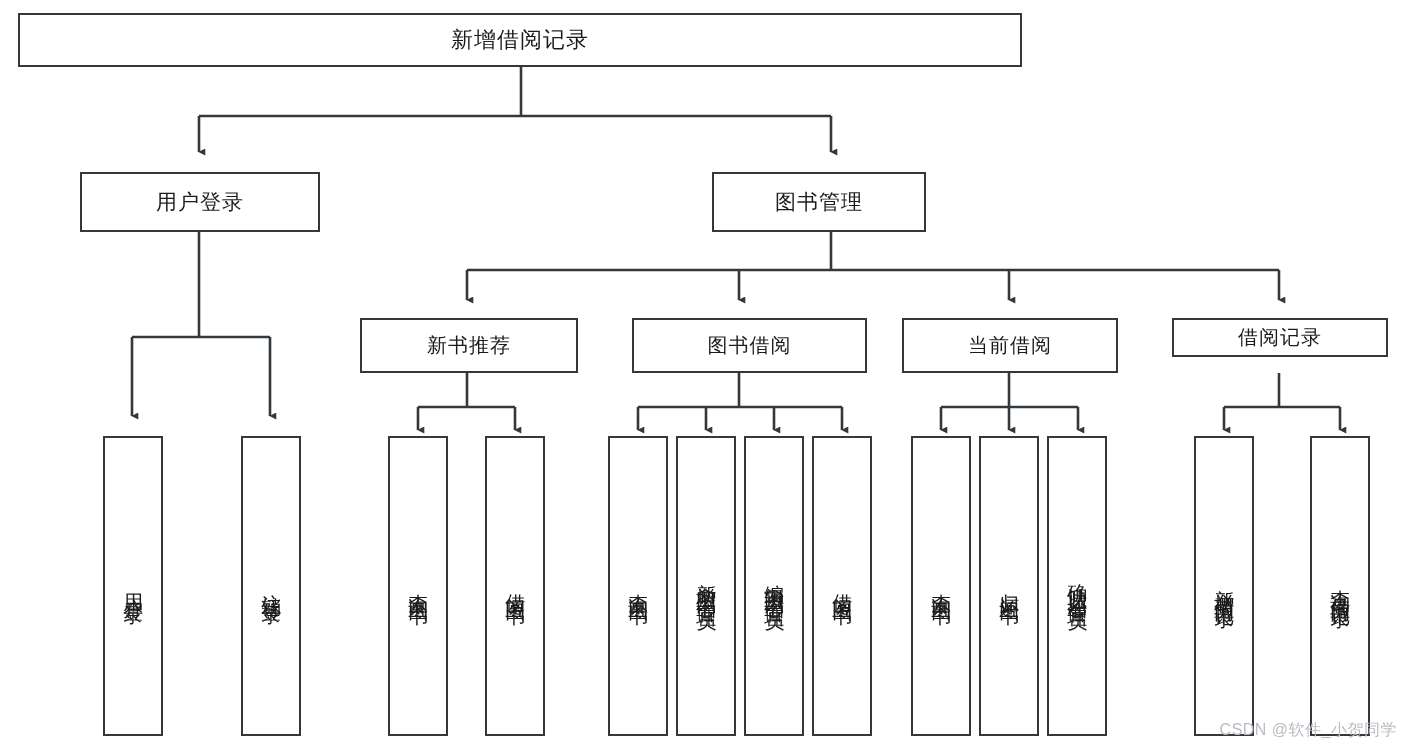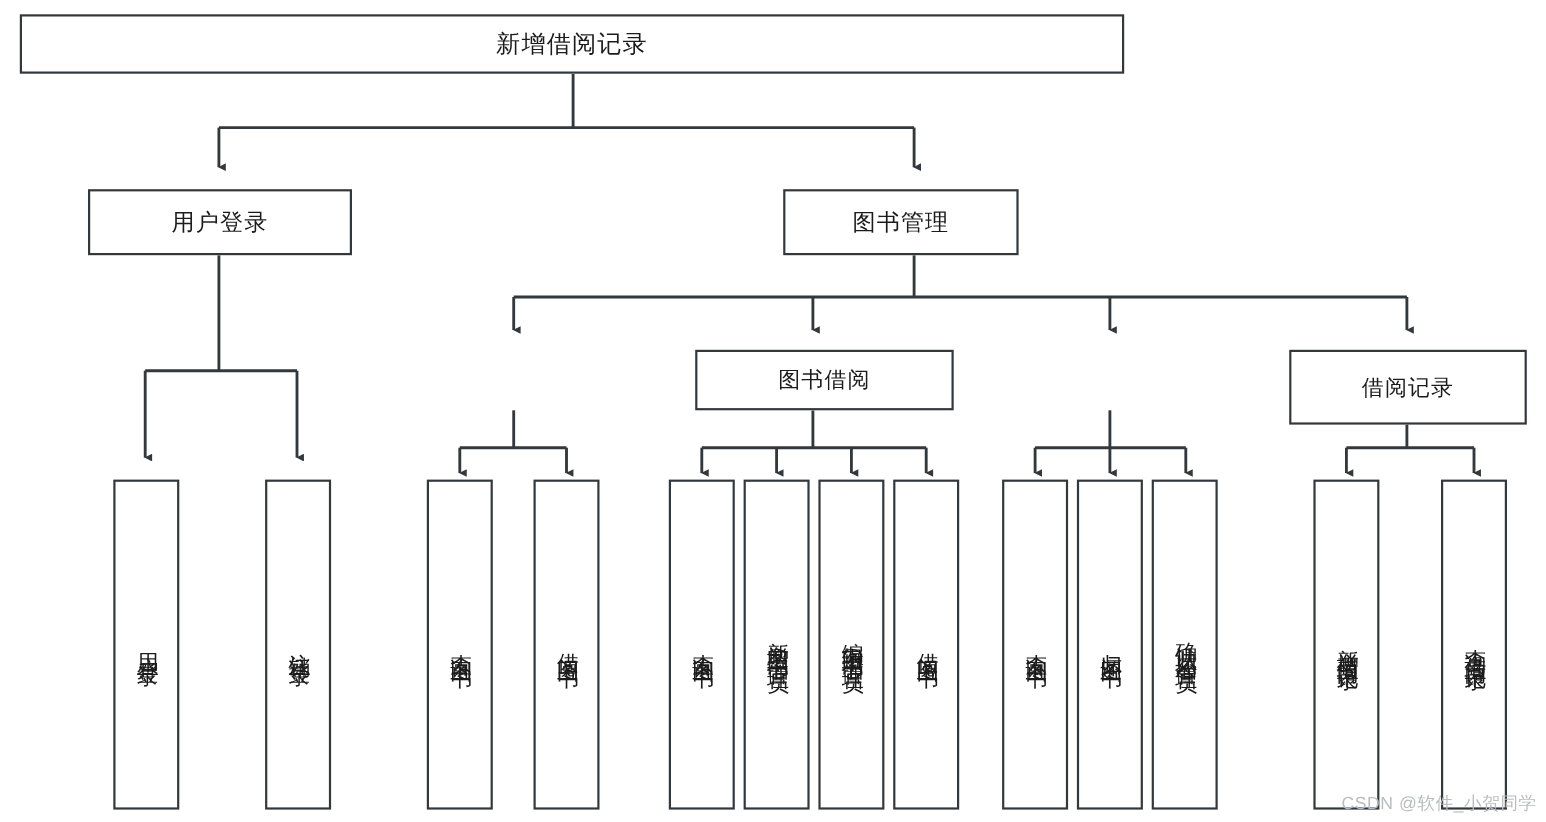--- a/index.html
+++ b/index.html
@@ -136,27 +136,33 @@
   </div>
 
   <div class="node node-l1" style="left:80px; top:172px; width:240px; height:60px;">
     <span>用户登录</span>
   </div>
 
   <div class="node node-l1" style="left:712px; top:172px; width:214px; height:60px;">
     <span>图书管理</span>
   </div>
 
+  <div class="node node-l2" style="left:360px; top:318px; width:218px; height:55px;">
+    <span>新书推荐</span>
+  </div>
 
   <div class="node node-l2" style="left:632px; top:318px; width:235px; height:55px;">
     <span>图书借阅</span>
   </div>
 
-
-  <div class="node node-l2" style="left:1172px; top:318px; width:216px; height:68px;">
+  <div class="node node-l2" style="left:902px; top:318px; width:216px; height:55px;">
+    <span>当前借阅</span>
+  </div>
+
+  <div class="node node-l2" style="left:1172px; top:318px; width:216px; height:39px;">
     <span>借阅记录</span>
   </div>
 
   <div class="node node-leaf" style="left:103px; top:436px; width:60px; height:300px;">
     <span class="vtext">用户登录</span>
   </div>
 
   <div class="node node-leaf" style="left:241px; top:436px; width:60px; height:300px;">
     <span class="vtext">注销登录</span>
   </div>

